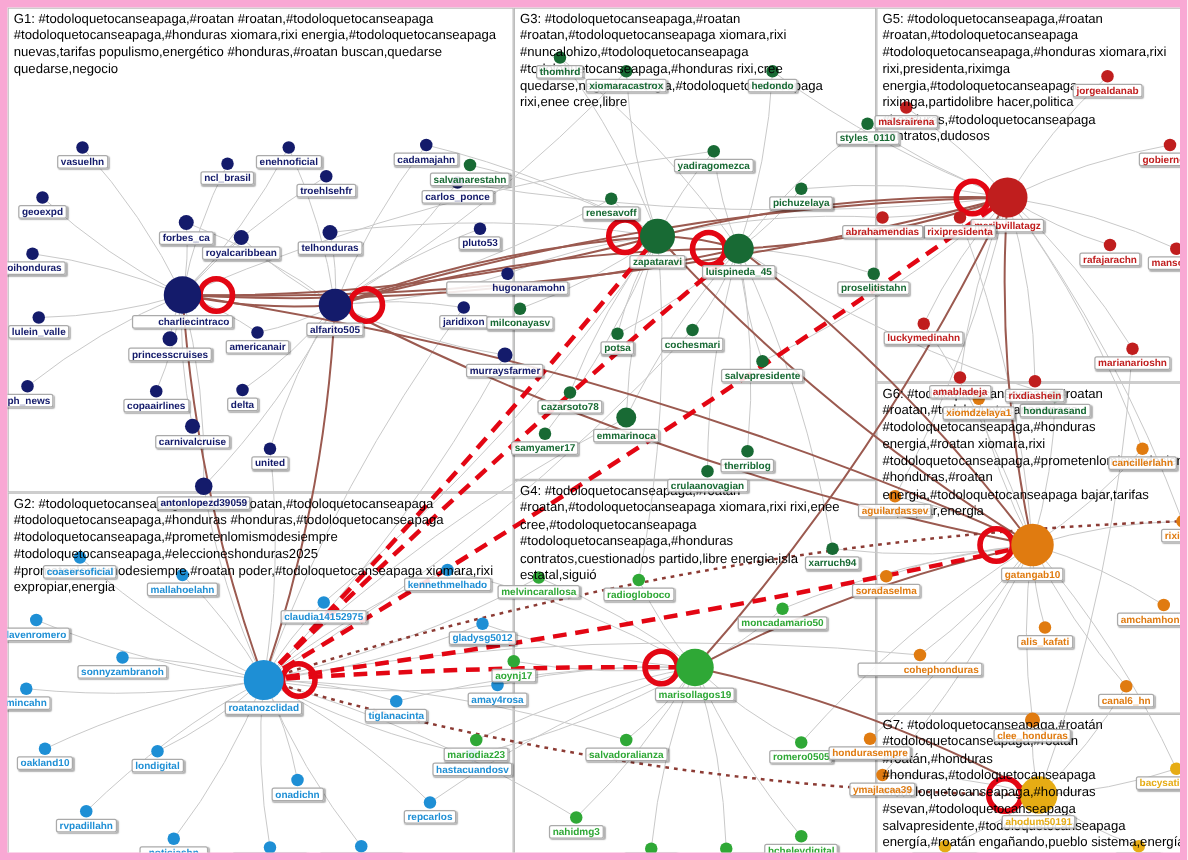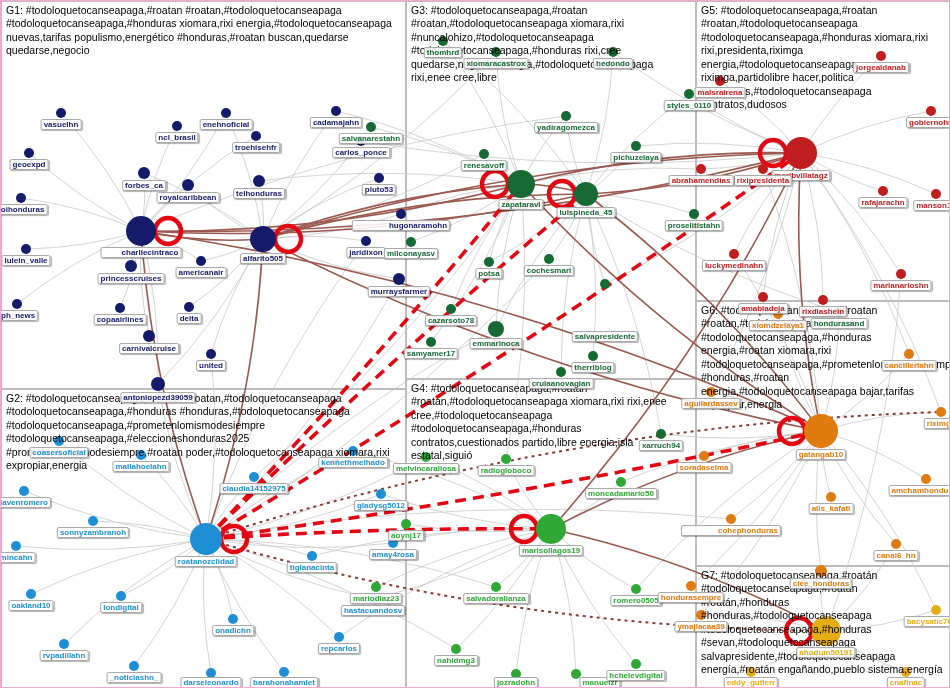--- a/index.html
+++ b/index.html
@@ -1,16 +1,16 @@
 <!DOCTYPE html>
 <html><head>
 <meta charset="utf-8">
 <style>
   html,body{margin:0;padding:0;background:#fff;font-family:"Liberation Sans",sans-serif;}
-  #canvas{position:relative;width:950px;height:688px;background:#fff;overflow:hidden;border:1px solid #f9a8d4;box-sizing:border-box;}
+  #canvas{position:relative;width:950px;height:688px;background:#fff;overflow:hidden;border:6px solid #f9a8d4;box-sizing:border-box;}
   .box{position:absolute;border:1px solid #bdbdbd;box-sizing:border-box;background:transparent;z-index:0;}
   svg#edge-layer{position:absolute;left:0;top:0;z-index:1;}
   .hdr{position:absolute;z-index:2;font-size:10.5px;line-height:1.28;color:#000;padding:2px 4px;box-sizing:border-box;pointer-events:none;}
   .lbl{position:absolute;z-index:3;transform:translateX(-50%);white-space:nowrap;font-size:8px;font-weight:bold;background:rgba(255,255,255,.88);border:1px solid #aaa;border-radius:2px;padding:0 2px;box-shadow:1px 1px 1px rgba(0,0,0,.3);pointer-events:none;}
 </style>
 </head>
 <body>
 
 <div id="canvas">
   <svg id="edge-layer" width="950" height="688" viewBox="0 0 950 688">
@@ -378,21 +378,21 @@
     <div class="lbl" style="left: 442px; top: 46px; color: rgb(24, 106, 52);">thomhrd</div>
     <div class="lbl" style="left: 495px; top: 57px; color: rgb(24, 106, 52);">xiomaracastrox</div>
     <div class="lbl" style="left: 370px; top: 132px; color: rgb(24, 106, 52);">salvanarestahn</div>
     <div class="lbl" style="left: 612px; top: 57px; color: rgb(24, 106, 52);">hedondo</div>
     <div class="lbl" style="left: 565px; top: 121px; color: rgb(24, 106, 52);">yadiragomezca</div>
     <div class="lbl" style="left: 688px; top: 99px; color: rgb(24, 106, 52);">styles_0110</div>
     <div class="lbl" style="left: 635px; top: 151px; color: rgb(24, 106, 52);">pichuzelaya</div>
     <div class="lbl" style="left: 483px; top: 159px; color: rgb(24, 106, 52);">renesavoff</div>
     <div class="lbl" style="left: 488px; top: 267px; color: rgb(24, 106, 52);">potsa</div>
     <div class="lbl" style="left: 548px; top: 264px; color: rgb(24, 106, 52);">cochesmari</div>
-    <div class="lbl" style="left: 604px; top: 289px; color: rgb(24, 106, 52); margin-top: 41px;">salvapresidente</div>
+    <div class="lbl" style="left: 604px; top: 289px; color: rgb(24, 106, 52);">salvapresidente</div>
     <div class="lbl" style="left: 495px; top: 337px; color: rgb(24, 106, 52);">emmarinoca</div>
     <div class="lbl" style="left: 430px; top: 347px; color: rgb(24, 106, 52);">samyamer17</div>
     <div class="lbl" style="left: 592px; top: 361px; color: rgb(24, 106, 52);">therriblog</div>
     <div class="lbl" style="left: 450px; top: 314px; color: rgb(24, 106, 52);">cazarsoto78</div>
     <div class="lbl" style="left: 560px; top: 377px; color: rgb(24, 106, 52);">crulaanovagian</div>
     <div class="lbl" style="left: 410px; top: 247px; color: rgb(24, 106, 52);">milconayasv</div>
     <div class="lbl" style="left: 693px; top: 219px; color: rgb(24, 106, 52);">proselitistahn</div>
     <div class="lbl" style="left: 838px; top: 317px; color: rgb(24, 106, 52);">hondurasand</div>
     <div class="lbl" style="left: 660px; top: 439px; color: rgb(24, 106, 52);">xarruch94</div>
     <div class="lbl" style="left: 550px; top: 544px; color: rgb(47, 168, 54);">marisollagos19</div>

